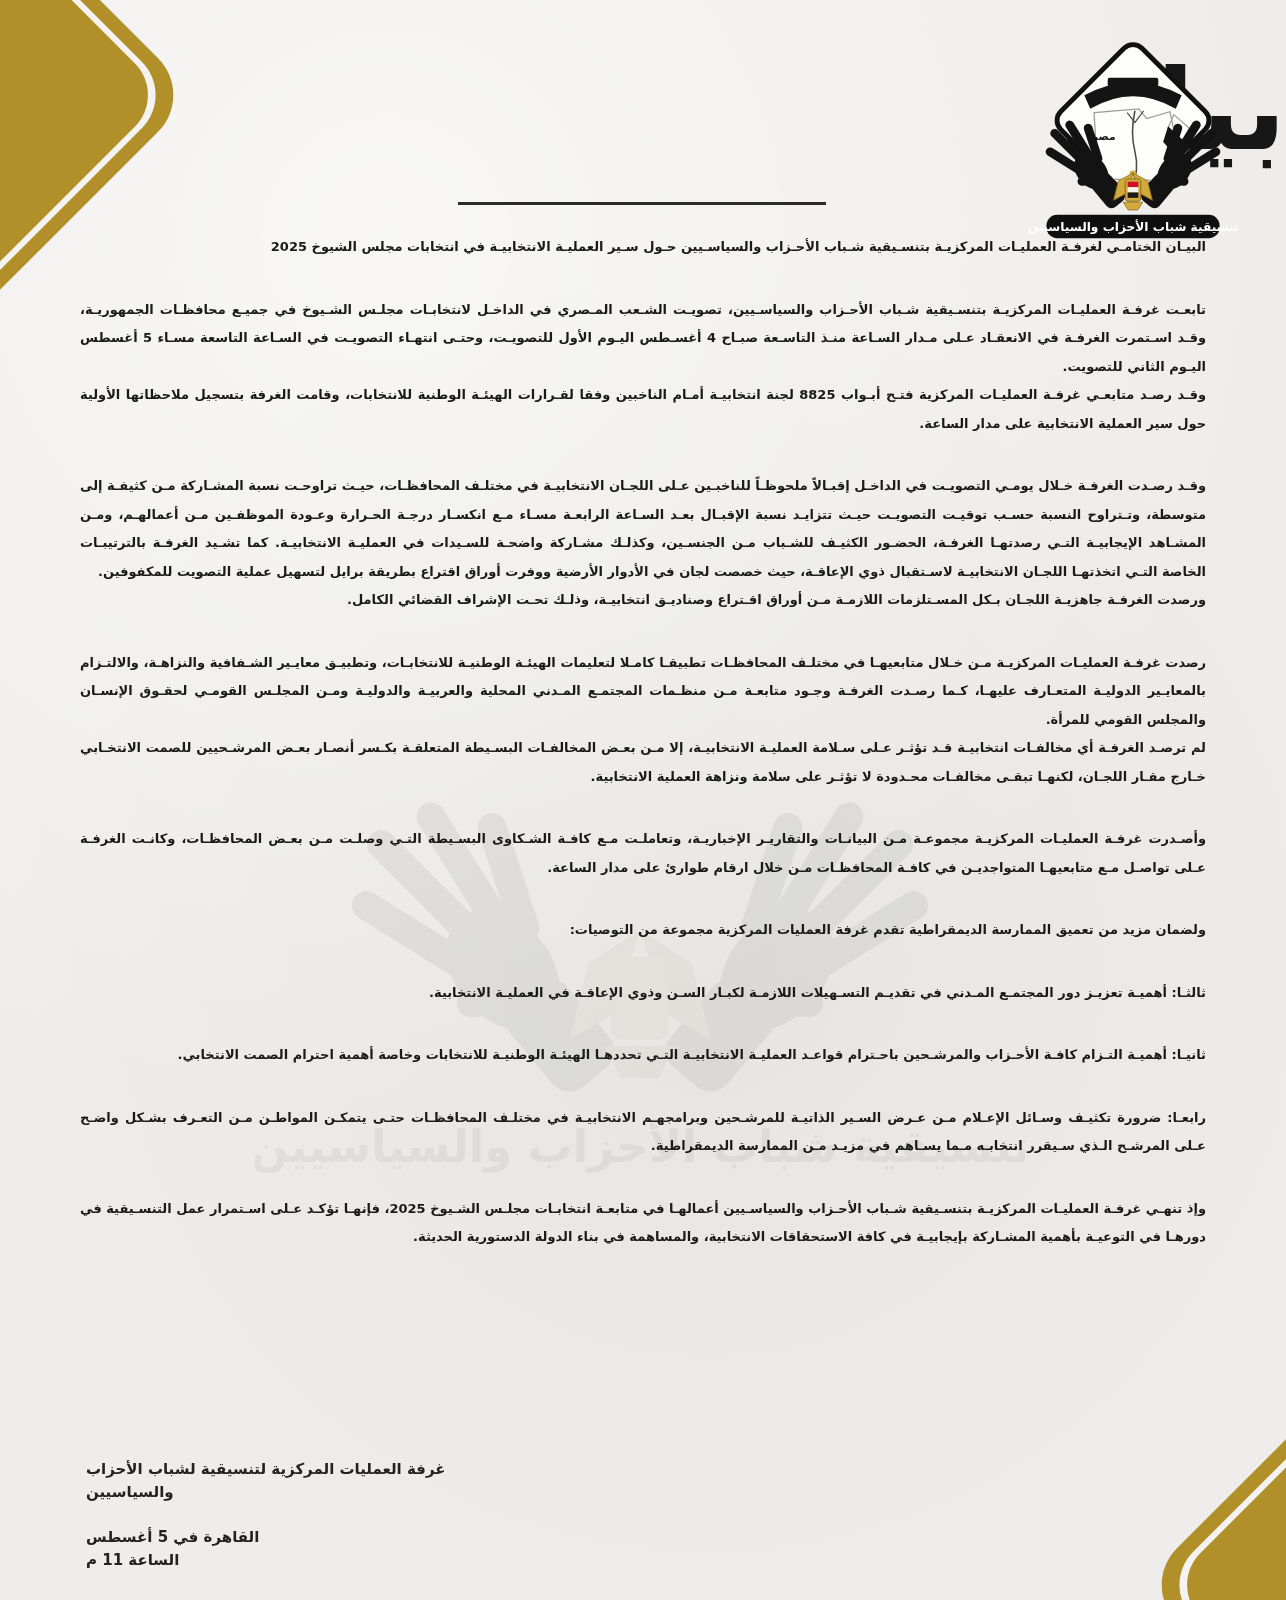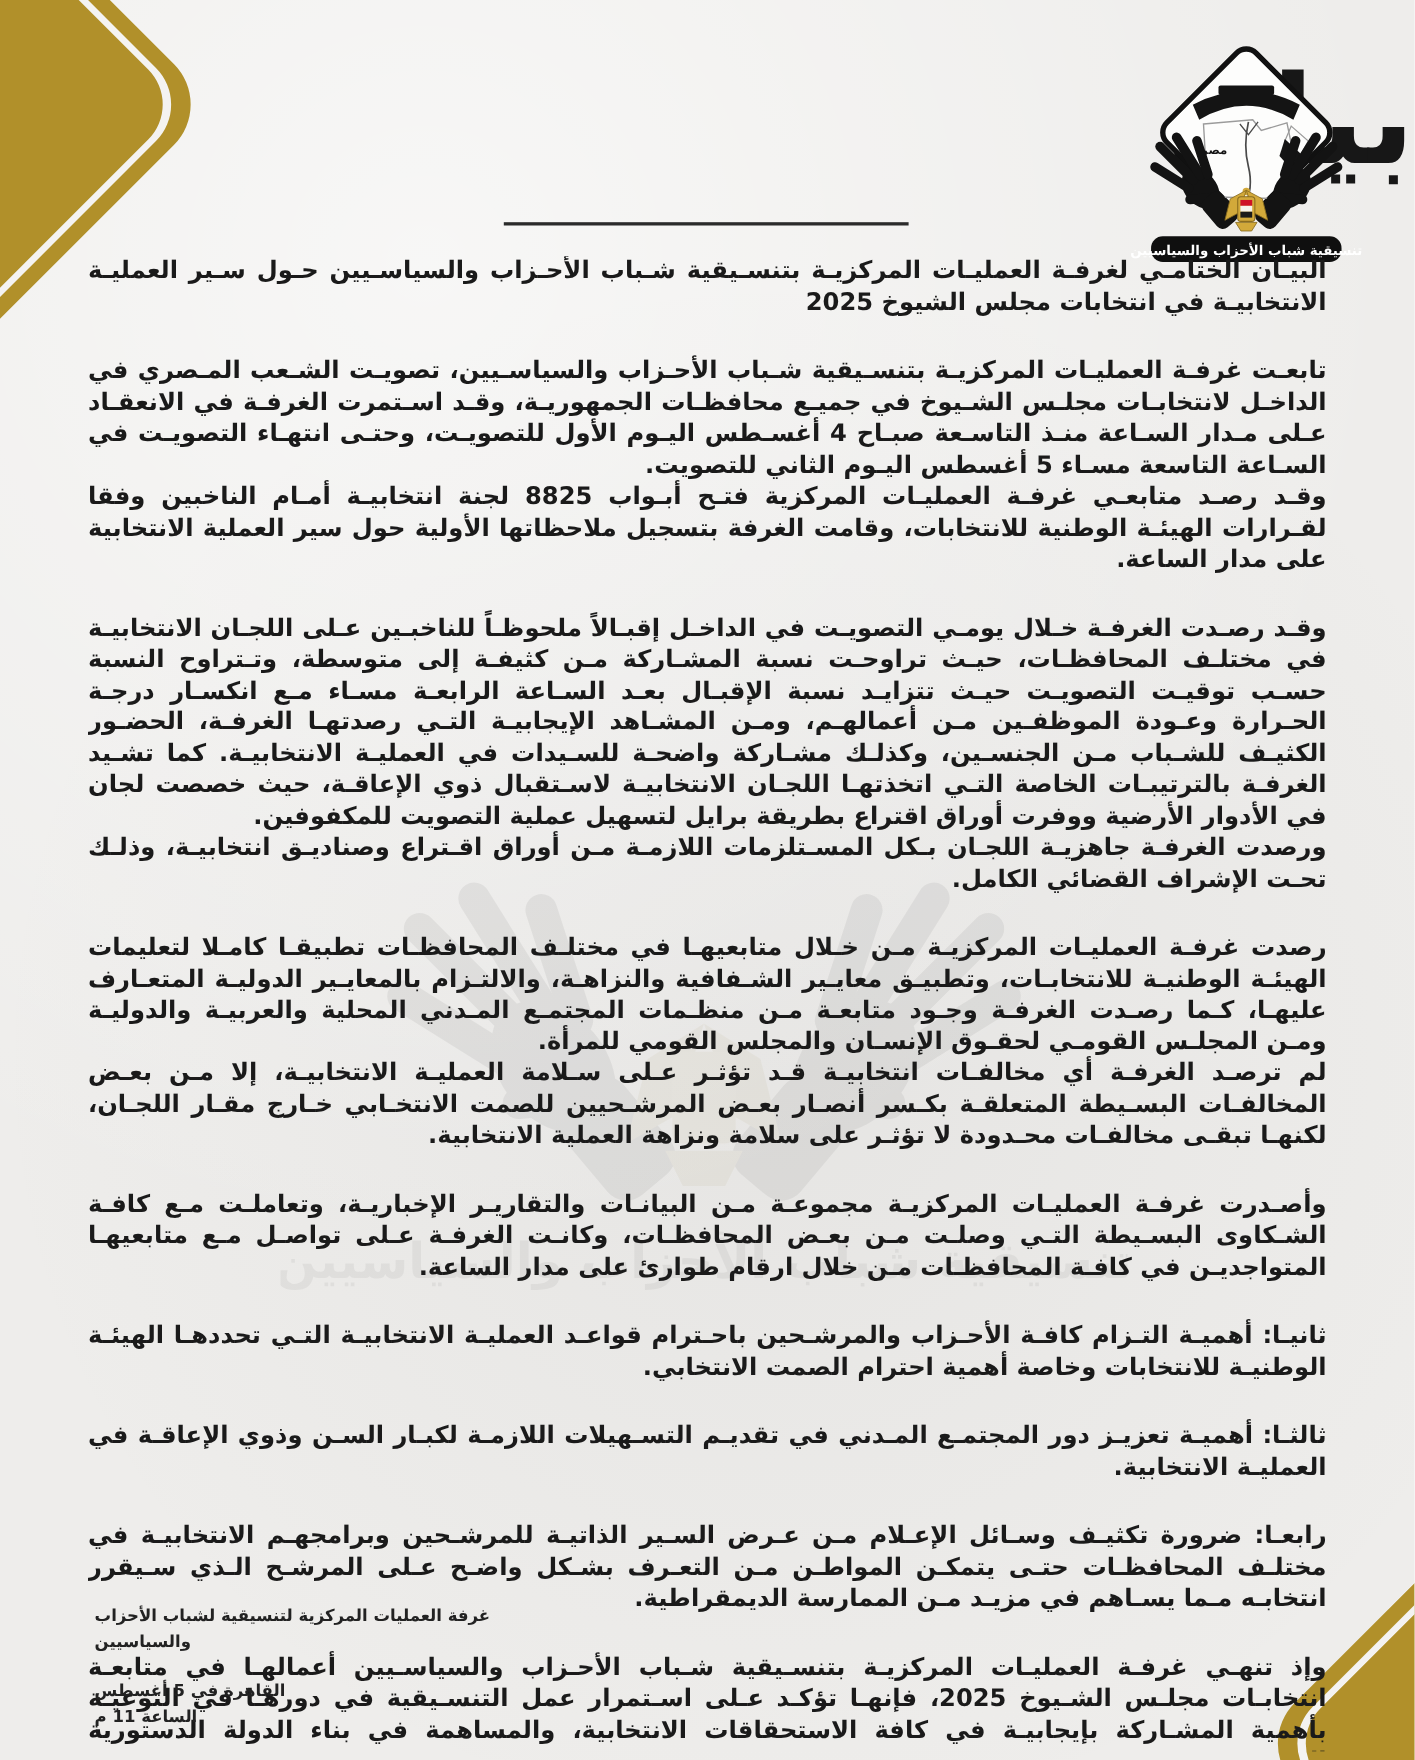--- a/index.html
+++ b/index.html
@@ -32,21 +32,21 @@
     position:absolute;top:202px;left:458px;width:368px;height:3px;background:#2b2b2b;
   }
   
   .logo{position:absolute;left:1026px;top:34px;width:214px;height:208px;}
   
   .watermark{position:absolute;left:255px;top:520px;width:770px;height:680px;opacity:.08;pointer-events:none;}
   
   .body{
     position:absolute;top:233px;right:80px;left:80px;bottom:8px;
     direction:rtl;text-align:justify;
-    font-size:22px;font-weight:bold;line-height:28.5px;
+    font-size:13px;font-weight:bold;line-height:28.5px;
     overflow:hidden;
   }
   .body p{margin:0;}
   .body p.spaced{margin-top:34px;}
   .body p.tight{margin-top:0;}
   .body p.head{margin-top:0;}
   
   .footer{
     position:absolute;left:86px;bottom:28px;width:400px;
     direction:rtl;text-align:left;
@@ -169,22 +169,23 @@
 
   <main class="body">
     <p class="head">البيـان الختامـي لغرفـة العمليـات المركزيـة بتنسـيقية شـباب الأحـزاب والسياسـيين حـول سـير العمليـة الانتخابيـة في انتخابات مجلس الشيوخ 2025</p>
     <p class="spaced">تابعـت غرفـة العمليـات المركزيـة بتنسـيقية شـباب الأحـزاب والسياسـيين، تصويـت الشـعب المـصري في الداخـل لانتخابـات مجلـس الشـيوخ في جميـع محافظـات الجمهوريـة، وقـد اسـتمرت الغرفـة في الانعقـاد عـلى مـدار السـاعة منـذ التاسـعة صبـاح 4 أغسـطس اليـوم الأول للتصويـت، وحتـى انتهـاء التصويـت في السـاعة التاسعة مسـاء 5 أغسطس اليـوم الثاني للتصويت.</p>
     <p class="tight">وقـد رصـد متابعـي غرفـة العمليـات المركزية فتـح أبـواب 8825 لجنة انتخابيـة أمـام الناخبين وفقا لقـرارات الهيئـة الوطنية للانتخابات، وقامت الغرفة بتسجيل ملاحظاتها الأولية حول سير العملية الانتخابية على مدار الساعة.</p>
     <p class="spaced">وقـد رصـدت الغرفـة خـلال يومـي التصويـت في الداخـل إقبـالاً ملحوظـاً للناخبـين عـلى اللجـان الانتخابيـة في مختلـف المحافظـات، حيـث تراوحـت نسبة المشـاركة مـن كثيفـة إلى متوسطة، وتـتراوح النسبة حسـب توقيـت التصويـت حيـث تتزايـد نسبة الإقبـال بعـد السـاعة الرابعـة مسـاء مـع انكسـار درجـة الحـرارة وعـودة الموظفـين مـن أعمالهـم، ومـن المشـاهد الإيجابيـة التـي رصدتهـا الغرفـة، الحضـور الكثيـف للشـباب مـن الجنسـين، وكذلـك مشـاركة واضحـة للسـيدات في العمليـة الانتخابيـة. كما تشـيد الغرفـة بالترتيبـات الخاصة التـي اتخذتهـا اللجـان الانتخابيـة لاسـتقبال ذوي الإعاقـة، حيث خصصت لجان في الأدوار الأرضية ووفرت أوراق اقتراع بطريقة برايل لتسهيل عملية التصويت للمكفوفين.</p>
     <p class="tight">ورصدت الغرفـة جاهزيـة اللجـان بـكل المسـتلزمات اللازمـة مـن أوراق اقـتراع وصناديـق انتخابيـة، وذلـك تحـت الإشراف القضائي الكامل.</p>
     <p class="spaced">رصدت غرفـة العمليـات المركزيـة مـن خـلال متابعيهـا في مختلـف المحافظـات تطبيقـا كامـلا لتعليمات الهيئـة الوطنيـة للانتخابـات، وتطبيـق معايـير الشـفافية والنزاهـة، والالتـزام بالمعايـير الدوليـة المتعـارف عليهـا، كـما رصـدت الغرفـة وجـود متابعـة مـن منظـمات المجتمـع المـدني المحلية والعربيـة والدوليـة ومـن المجلـس القومـي لحقـوق الإنسـان والمجلس القومي للمرأة.</p>
     <p class="tight">لم ترصـد الغرفـة أي مخالفـات انتخابيـة قـد تؤثـر عـلى سـلامة العمليـة الانتخابيـة، إلا مـن بعـض المخالفـات البسـيطة المتعلقـة بكـسر أنصـار بعـض المرشـحيين للصمت الانتخـابي خـارج مقـار اللجـان، لكنهـا تبقـى مخالفـات محـدودة لا تؤثـر على سلامة ونزاهة العملية الانتخابية.</p>
     <p class="spaced">وأصـدرت غرفـة العمليـات المركزيـة مجموعـة مـن البيانـات والتقاريـر الإخباريـة، وتعاملـت مـع كافـة الشـكاوى البسـيطة التـي وصلـت مـن بعـض المحافظـات، وكانـت الغرفـة عـلى تواصـل مـع متابعيهـا المتواجديـن في كافـة المحافظـات مـن خلال ارقام طوارئ على مدار الساعة.</p>
+    <p class="spaced">ولضمان مزيد من تعميق الممارسة الديمقراطية تقدم غرفة العمليات المركزية مجموعة من التوصيات:</p>
+    <p class="spaced">ثالثـا: أهميـة تعزيـز دور المجتمـع المـدني في تقديـم التسـهيلات اللازمـة لكبـار السـن وذوي الإعاقـة في العمليـة الانتخابية.</p>
     <p class="spaced">ثانيـا: أهميـة التـزام كافـة الأحـزاب والمرشـحين باحـترام قواعـد العمليـة الانتخابيـة التـي تحددهـا الهيئـة الوطنيـة للانتخابات وخاصة أهمية احترام الصمت الانتخابي.</p>
-    <p class="spaced">ثالثـا: أهميـة تعزيـز دور المجتمـع المـدني في تقديـم التسـهيلات اللازمـة لكبـار السـن وذوي الإعاقـة في العمليـة الانتخابية.</p>
     <p class="spaced">رابعـا: ضرورة تكثيـف وسـائل الإعـلام مـن عـرض السـير الذاتيـة للمرشـحين وبرامجهـم الانتخابيـة في مختلـف المحافظـات حتـى يتمكـن المواطـن مـن التعـرف بشـكل واضـح عـلى المرشـح الـذي سـيقرر انتخابـه مـما يسـاهم في مزيـد مـن الممارسة الديمقراطية.</p>
     <p class="spaced">وإذ تنهـي غرفـة العمليـات المركزيـة بتنسـيقية شـباب الأحـزاب والسياسـيين أعمالهـا في متابعـة انتخابـات مجلـس الشـيوخ 2025، فإنهـا تؤكـد عـلى اسـتمرار عمل التنسـيقية في دورهـا في التوعيـة بأهمية المشـاركة بإيجابيـة في كافة الاستحقاقات الانتخابية، والمساهمة في بناء الدولة الدستورية الحديثة.</p>
   </main>
 
   <footer class="footer">
     <div>غرفة العمليات المركزية لتنسيقية لشباب الأحزاب والسياسيين</div>
     <div class="fgap"></div>
     <div>القاهرة في 5 أغسطس</div>
     <div>الساعة 11 م</div>
   </footer>

